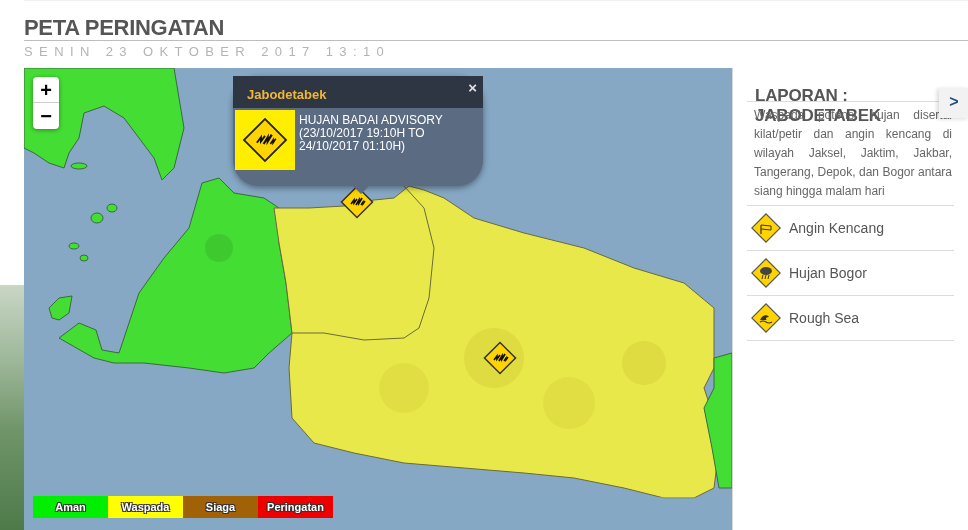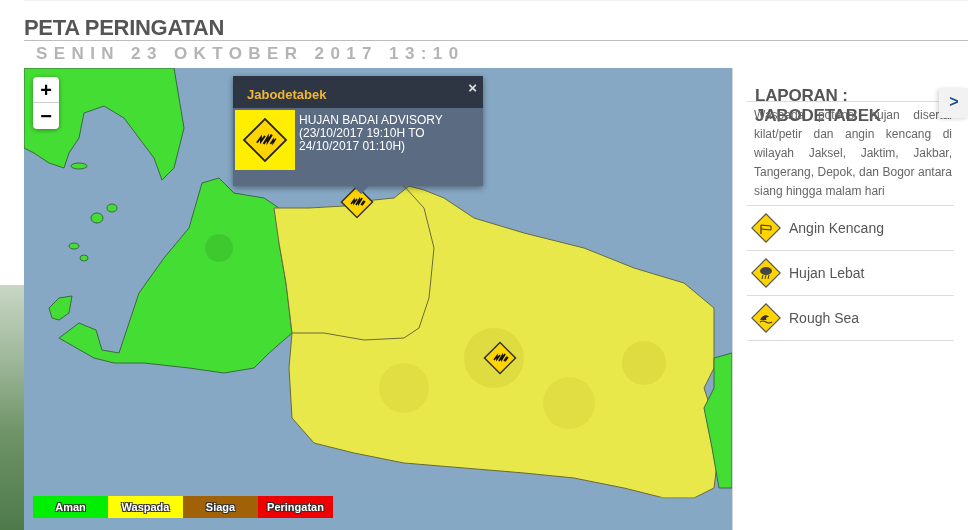--- a/index.html
+++ b/index.html
@@ -3,31 +3,31 @@
 <meta charset="utf-8">
 <style>
   * { box-sizing: border-box; margin: 0; padding: 0; }
   html, body { width: 968px; height: 530px; overflow: hidden; background: #ffffff; font-family: "Liberation Sans", sans-serif; }
   .page { position: relative; width: 968px; height: 530px; }
   .bg-foliage { position: absolute; left: 0; top: 285px; width: 24px; height: 245px;
     background: linear-gradient(180deg, #c9d6c4 0%, #9fb89b 30%, #6f9468 60%, #4e7a4a 100%); }
   .top-line { position: absolute; left: 24px; top: 0; width: 944px; height: 1px; background: #f0f0f0; }
   .title { position: absolute; left: 24px; top: 15px; font-size: 22px; font-weight: bold; color: #555555; letter-spacing: -0.3px; }
   .title-rule { position: absolute; left: 24px; top: 40px; width: 944px; height: 1px; background: #bdbdbd; }
-  .subtitle { position: absolute; left: 36px; top: 44px; font-size: 17px; font-weight: bold; color: #b4b4b4; letter-spacing: 6.4px; }
+  .subtitle { position: absolute; left: 24px; top: 44px; font-size: 13px; font-weight: normal; color: #b4b4b4; letter-spacing: 6.4px; }
 
   .map { position: absolute; left: 24px; top: 68px; width: 708px; height: 462px; overflow: hidden; background: #86a8c4; }
   .map svg.terrain { position: absolute; left: 0; top: 0; }
 
   .zoom-ctrl { position: absolute; left: 9px; top: 9px; width: 26px; background: #fff; border-radius: 4px;
     box-shadow: 0 1px 4px rgba(0,0,0,0.4); }
   .zoom-btn { display: block; width: 26px; height: 26px; line-height: 26px; text-align: center; font-size: 20px; font-weight: bold; color: #000; cursor: pointer; }
   .zoom-btn.in { border-bottom: 1px solid #ccc; }
 
-  .popup { position: absolute; left: 209px; top: 8px; width: 250px; height: 110px; background: #5b6b82; box-shadow: 0 2px 6px rgba(0,0,0,0.4); }
+  .popup { position: absolute; left: 209px; top: 8px; width: 250px; height: 110px; background: #5b6b82; box-shadow: 0 2px 6px rgba(0,0,0,0.4); border-radius: 26px; }
   .popup-head { height: 32px; background: #2e3643; padding: 9px 14px; }
   .popup-title { font-size: 13px; font-weight: bold; color: #f2b632; }
   .popup-close { position: absolute; right: 6px; top: 3px; font-size: 15px; font-weight: bold; color: #e0e0e0; cursor: pointer; }
   .popup-body { position: relative; padding: 2px 2px; }
   .popup-icon-box { position: absolute; left: 2px; top: 2px; width: 60px; height: 60px; background: #ffee00; display: flex; align-items: center; justify-content: center; }
   .popup-text { position: absolute; left: 66px; top: 6px; width: 180px; font-size: 12px; line-height: 13px; color: #ffffff; }
   .popup-tip { position: absolute; left: 120px; top: 110px; width: 0; height: 0; border-left: 8px solid transparent; border-right: 8px solid transparent; border-top: 8px solid #5b6b82; }
 
   .marker { position: absolute; }
   .legend-bar { position: absolute; left: 9px; top: 428px; display: flex; height: 22px; align-items: center; }
@@ -151,21 +151,21 @@
         <span class="hazard-label">Angin Kencang</span>
       </div>
       <div class="hazard-item">
         <svg class="ico" viewBox="0 0 30 30">
           <rect x="5" y="5" width="20" height="20" transform="rotate(45 15 15)" fill="#ffd400" stroke="#555" stroke-width="1.2"></rect>
           <ellipse cx="15" cy="13" rx="6" ry="4" fill="#444"></ellipse>
           <line x1="12" y1="17" x2="11" y2="21" stroke="#333" stroke-width="1"></line>
           <line x1="15" y1="17" x2="14" y2="21" stroke="#333" stroke-width="1"></line>
           <line x1="18" y1="17" x2="17" y2="21" stroke="#333" stroke-width="1"></line>
         </svg>
-        <span class="hazard-label">Hujan Lebat</span>
+        <span class="hazard-label">Hujan Bogor</span>
       </div>
       <div class="hazard-item">
         <svg class="ico" viewBox="0 0 30 30">
           <rect x="5" y="5" width="20" height="20" transform="rotate(45 15 15)" fill="#ffd400" stroke="#555" stroke-width="1.2"></rect>
           <path d="M9,17 C11,12 16,11 18,14 C15,14 14,16 16,17 Z" fill="#333"></path>
           <path d="M9,19 Q12,17 15,19 T21,19" fill="none" stroke="#333" stroke-width="1.2"></path>
         </svg>
         <span class="hazard-label">Rough Sea</span>
       </div>
     </div>

